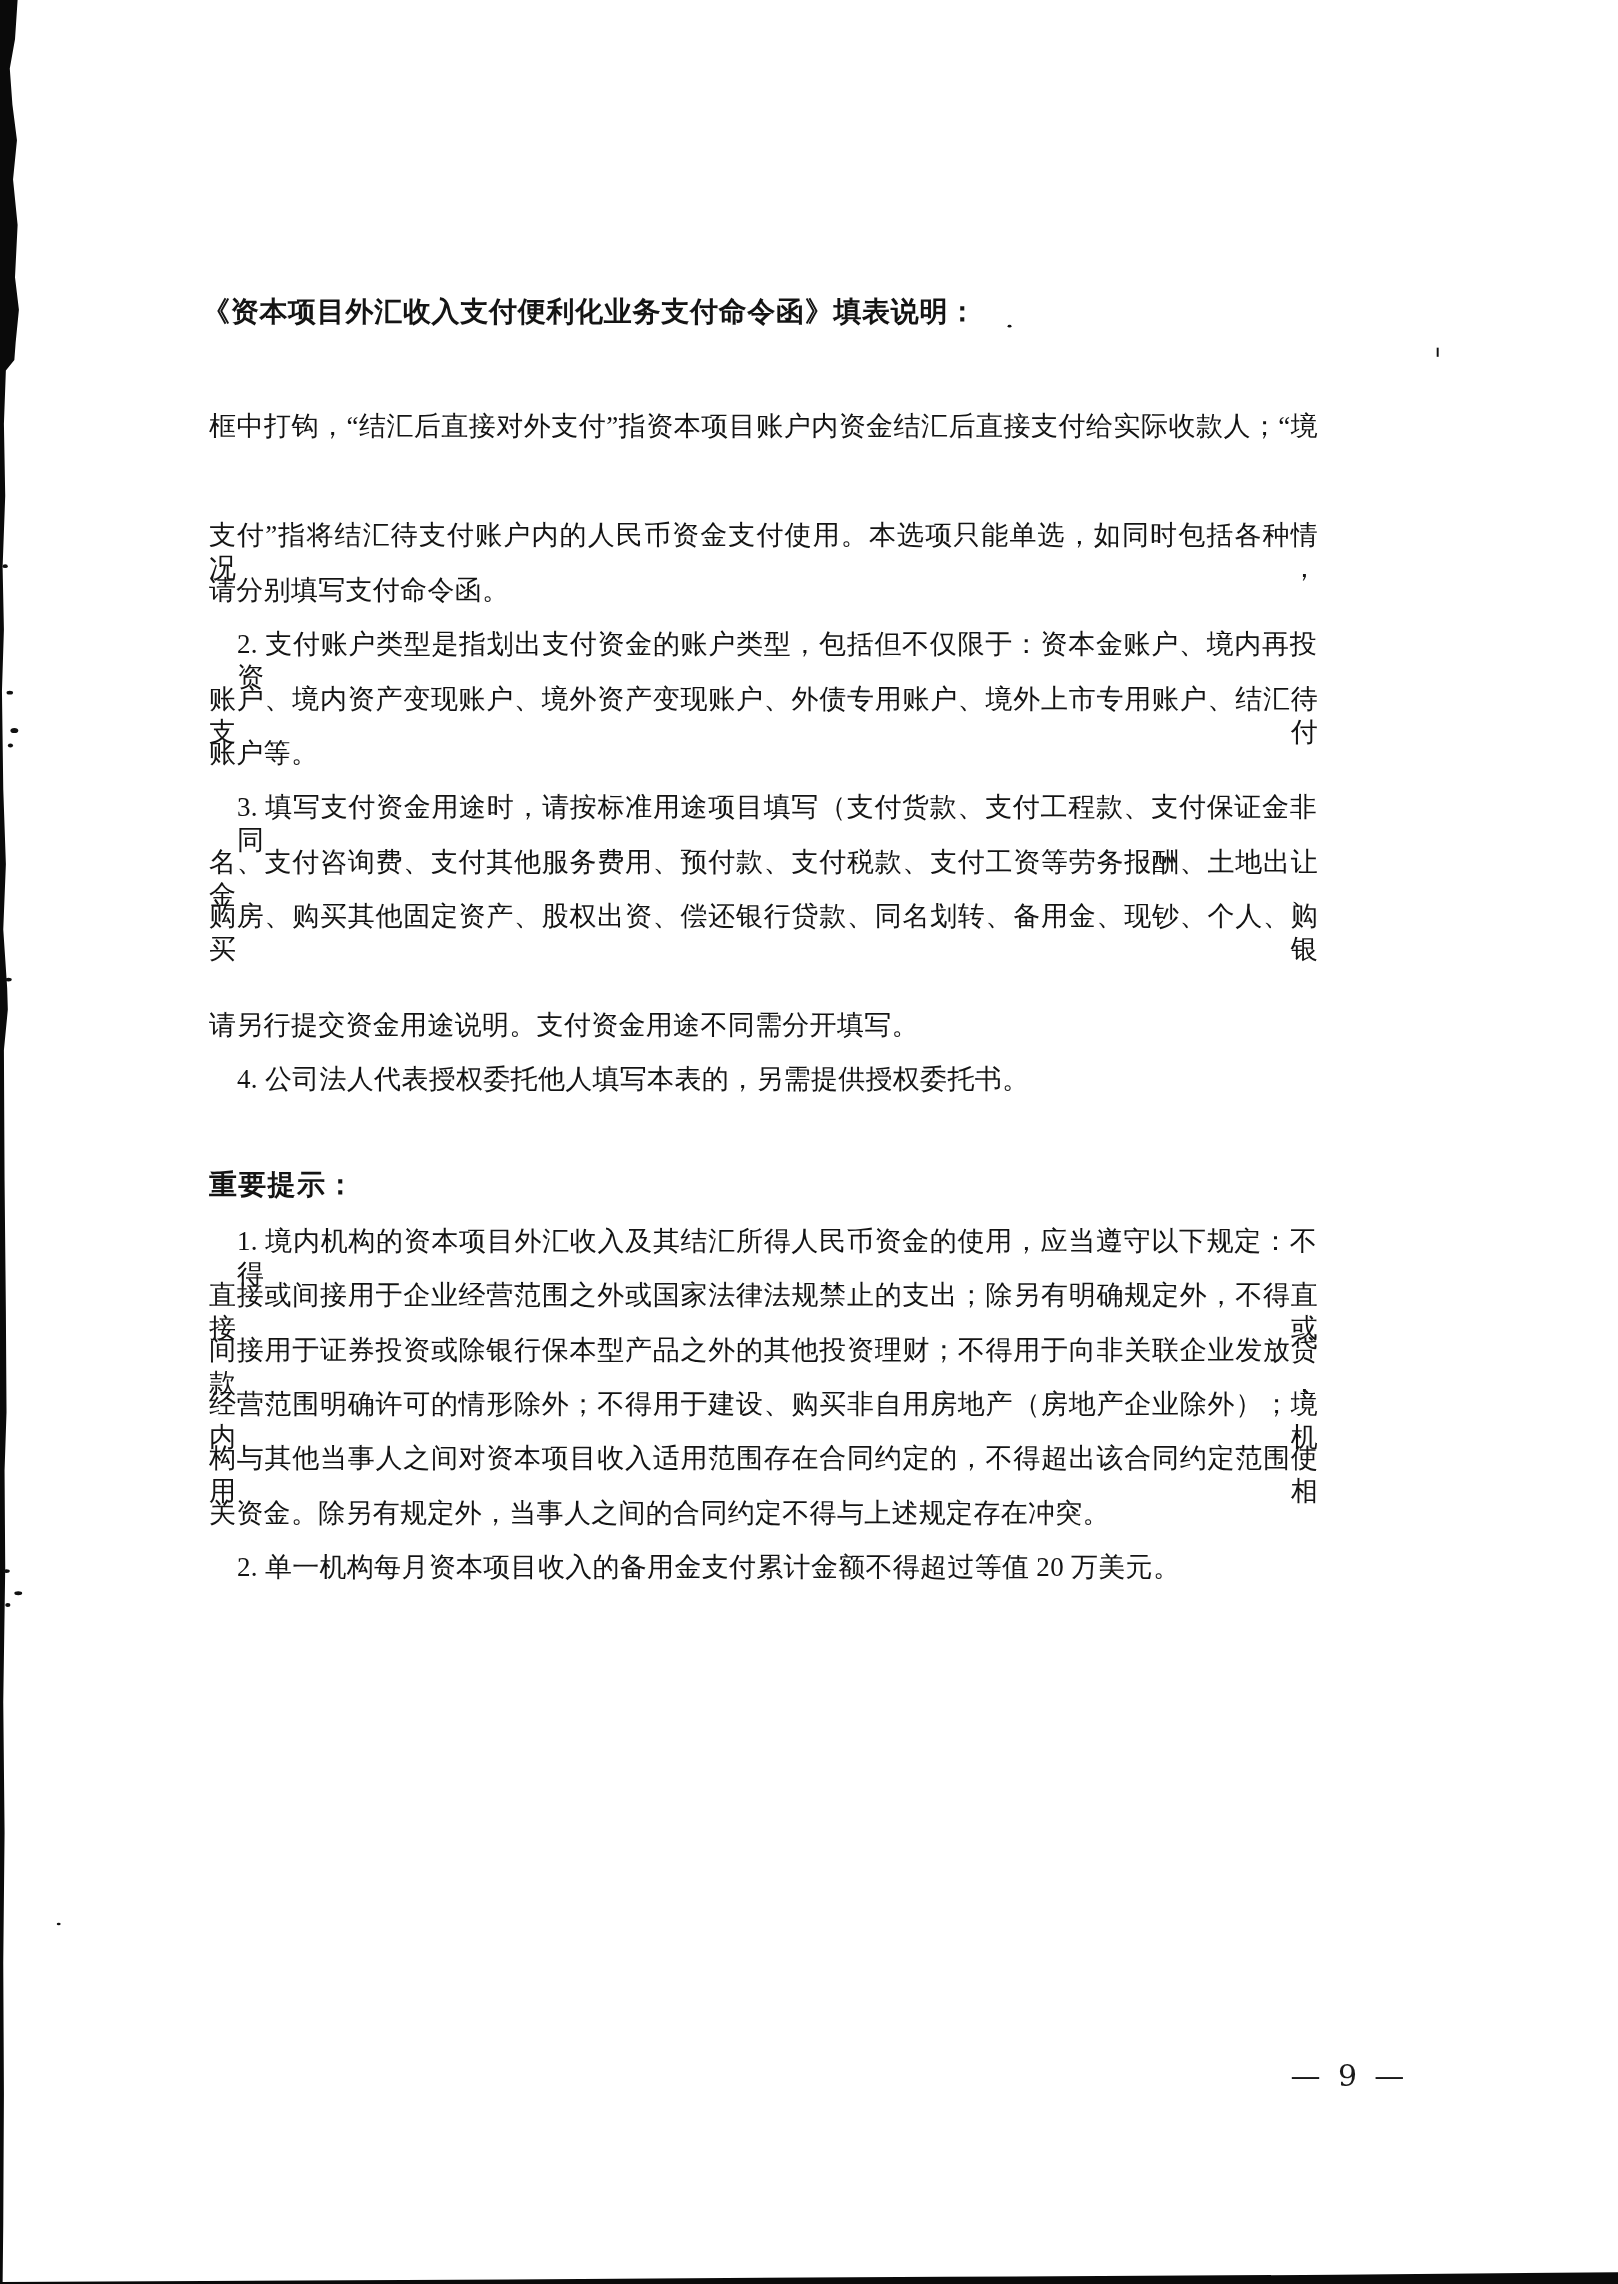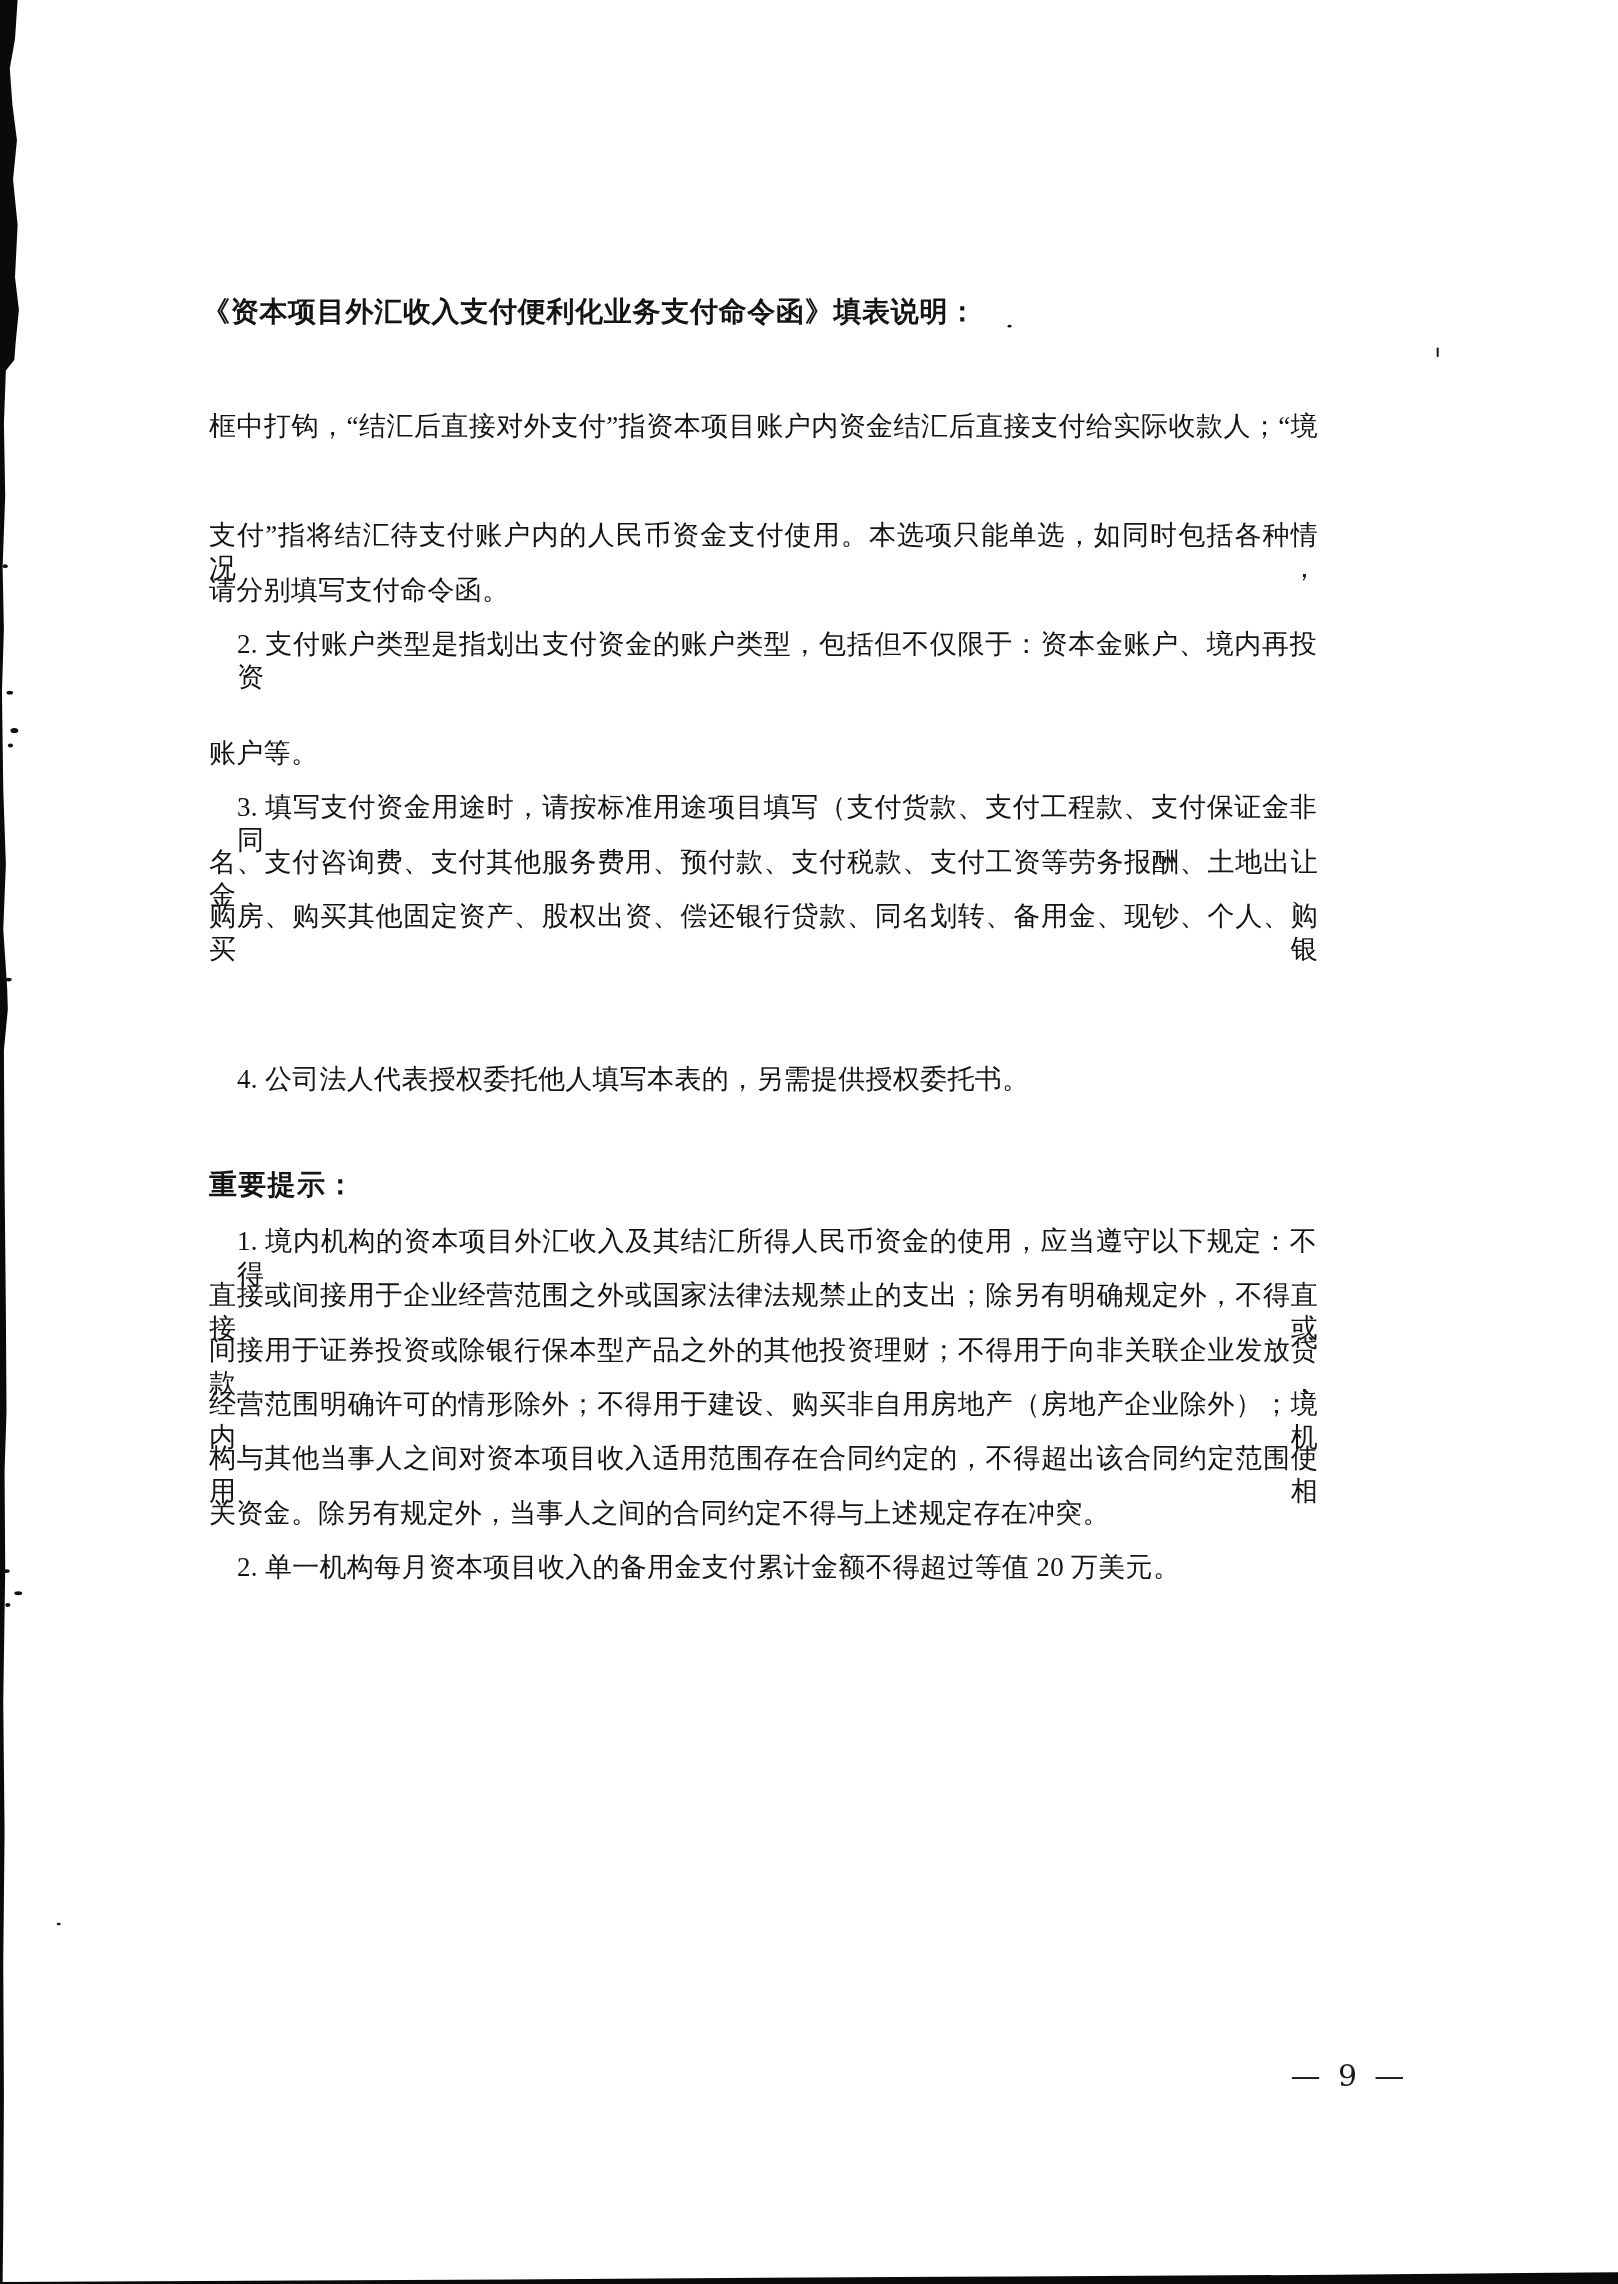--- a/index.html
+++ b/index.html
@@ -106,24 +106,26 @@
       <rect x="2203" y="533" width="3" height="14"></rect>
     </g>
   </svg>
 
   <div class="doc-title">《资本项目外汇收入支付便利化业务支付命令函》填表说明：</div>
 
   <div class="line fill" style="top:410px">框中打钩，“结汇后直接对外支付”指资本项目账户内资金结汇后直接支付给实际收款人；“境</div>
   <div class="line fill" style="top:519px">支付”指将结汇待支付账户内的人民币资金支付使用。本选项只能单选，如同时包括各种情况，</div>
   <div class="line" style="top:574px">请分别填写支付命令函。</div>
   <div class="line indent fill" style="top:628px">2. 支付账户类型是指划出支付资金的账户类型，包括但不仅限于：资本金账户、境内再投资</div>
+  <div class="line fill" style="top:683px">账户、境内资产变现账户、境外资产变现账户、外债专用账户、境外上市专用账户、结汇待支付</div>
   <div class="line" style="top:737px">账户等。</div>
   <div class="line indent fill" style="top:791px">3. 填写支付资金用途时，请按标准用途项目填写（支付货款、支付工程款、支付保证金非同</div>
   <div class="line fill" style="top:846px">名、支付咨询费、支付其他服务费用、预付款、支付税款、支付工资等劳务报酬、土地出让金、</div>
   <div class="line fill" style="top:900px">购房、购买其他固定资产、股权出资、偿还银行贷款、同名划转、备用金、现钞、个人、购买银</div>
+  <div class="line" style="top:1009px">请另行提交资金用途说明。支付资金用途不同需分开填写。</div>
   <div class="line indent" style="top:1063px">4. 公司法人代表授权委托他人填写本表的，另需提供授权委托书。</div>
 
   <div class="notice-heading">重要提示：</div>
 
   <div class="line indent fill" style="top:1225px">1. 境内机构的资本项目外汇收入及其结汇所得人民币资金的使用，应当遵守以下规定：不得</div>
   <div class="line fill" style="top:1279px">直接或间接用于企业经营范围之外或国家法律法规禁止的支出；除另有明确规定外，不得直接或</div>
   <div class="line fill" style="top:1334px">间接用于证券投资或除银行保本型产品之外的其他投资理财；不得用于向非关联企业发放贷款，</div>
   <div class="line fill" style="top:1388px">经营范围明确许可的情形除外；不得用于建设、购买非自用房地产（房地产企业除外）；境内机</div>
   <div class="line fill" style="top:1442px">构与其他当事人之间对资本项目收入适用范围存在合同约定的，不得超出该合同约定范围使用相</div>
   <div class="line" style="top:1497px">关资金。除另有规定外，当事人之间的合同约定不得与上述规定存在冲突。</div>

